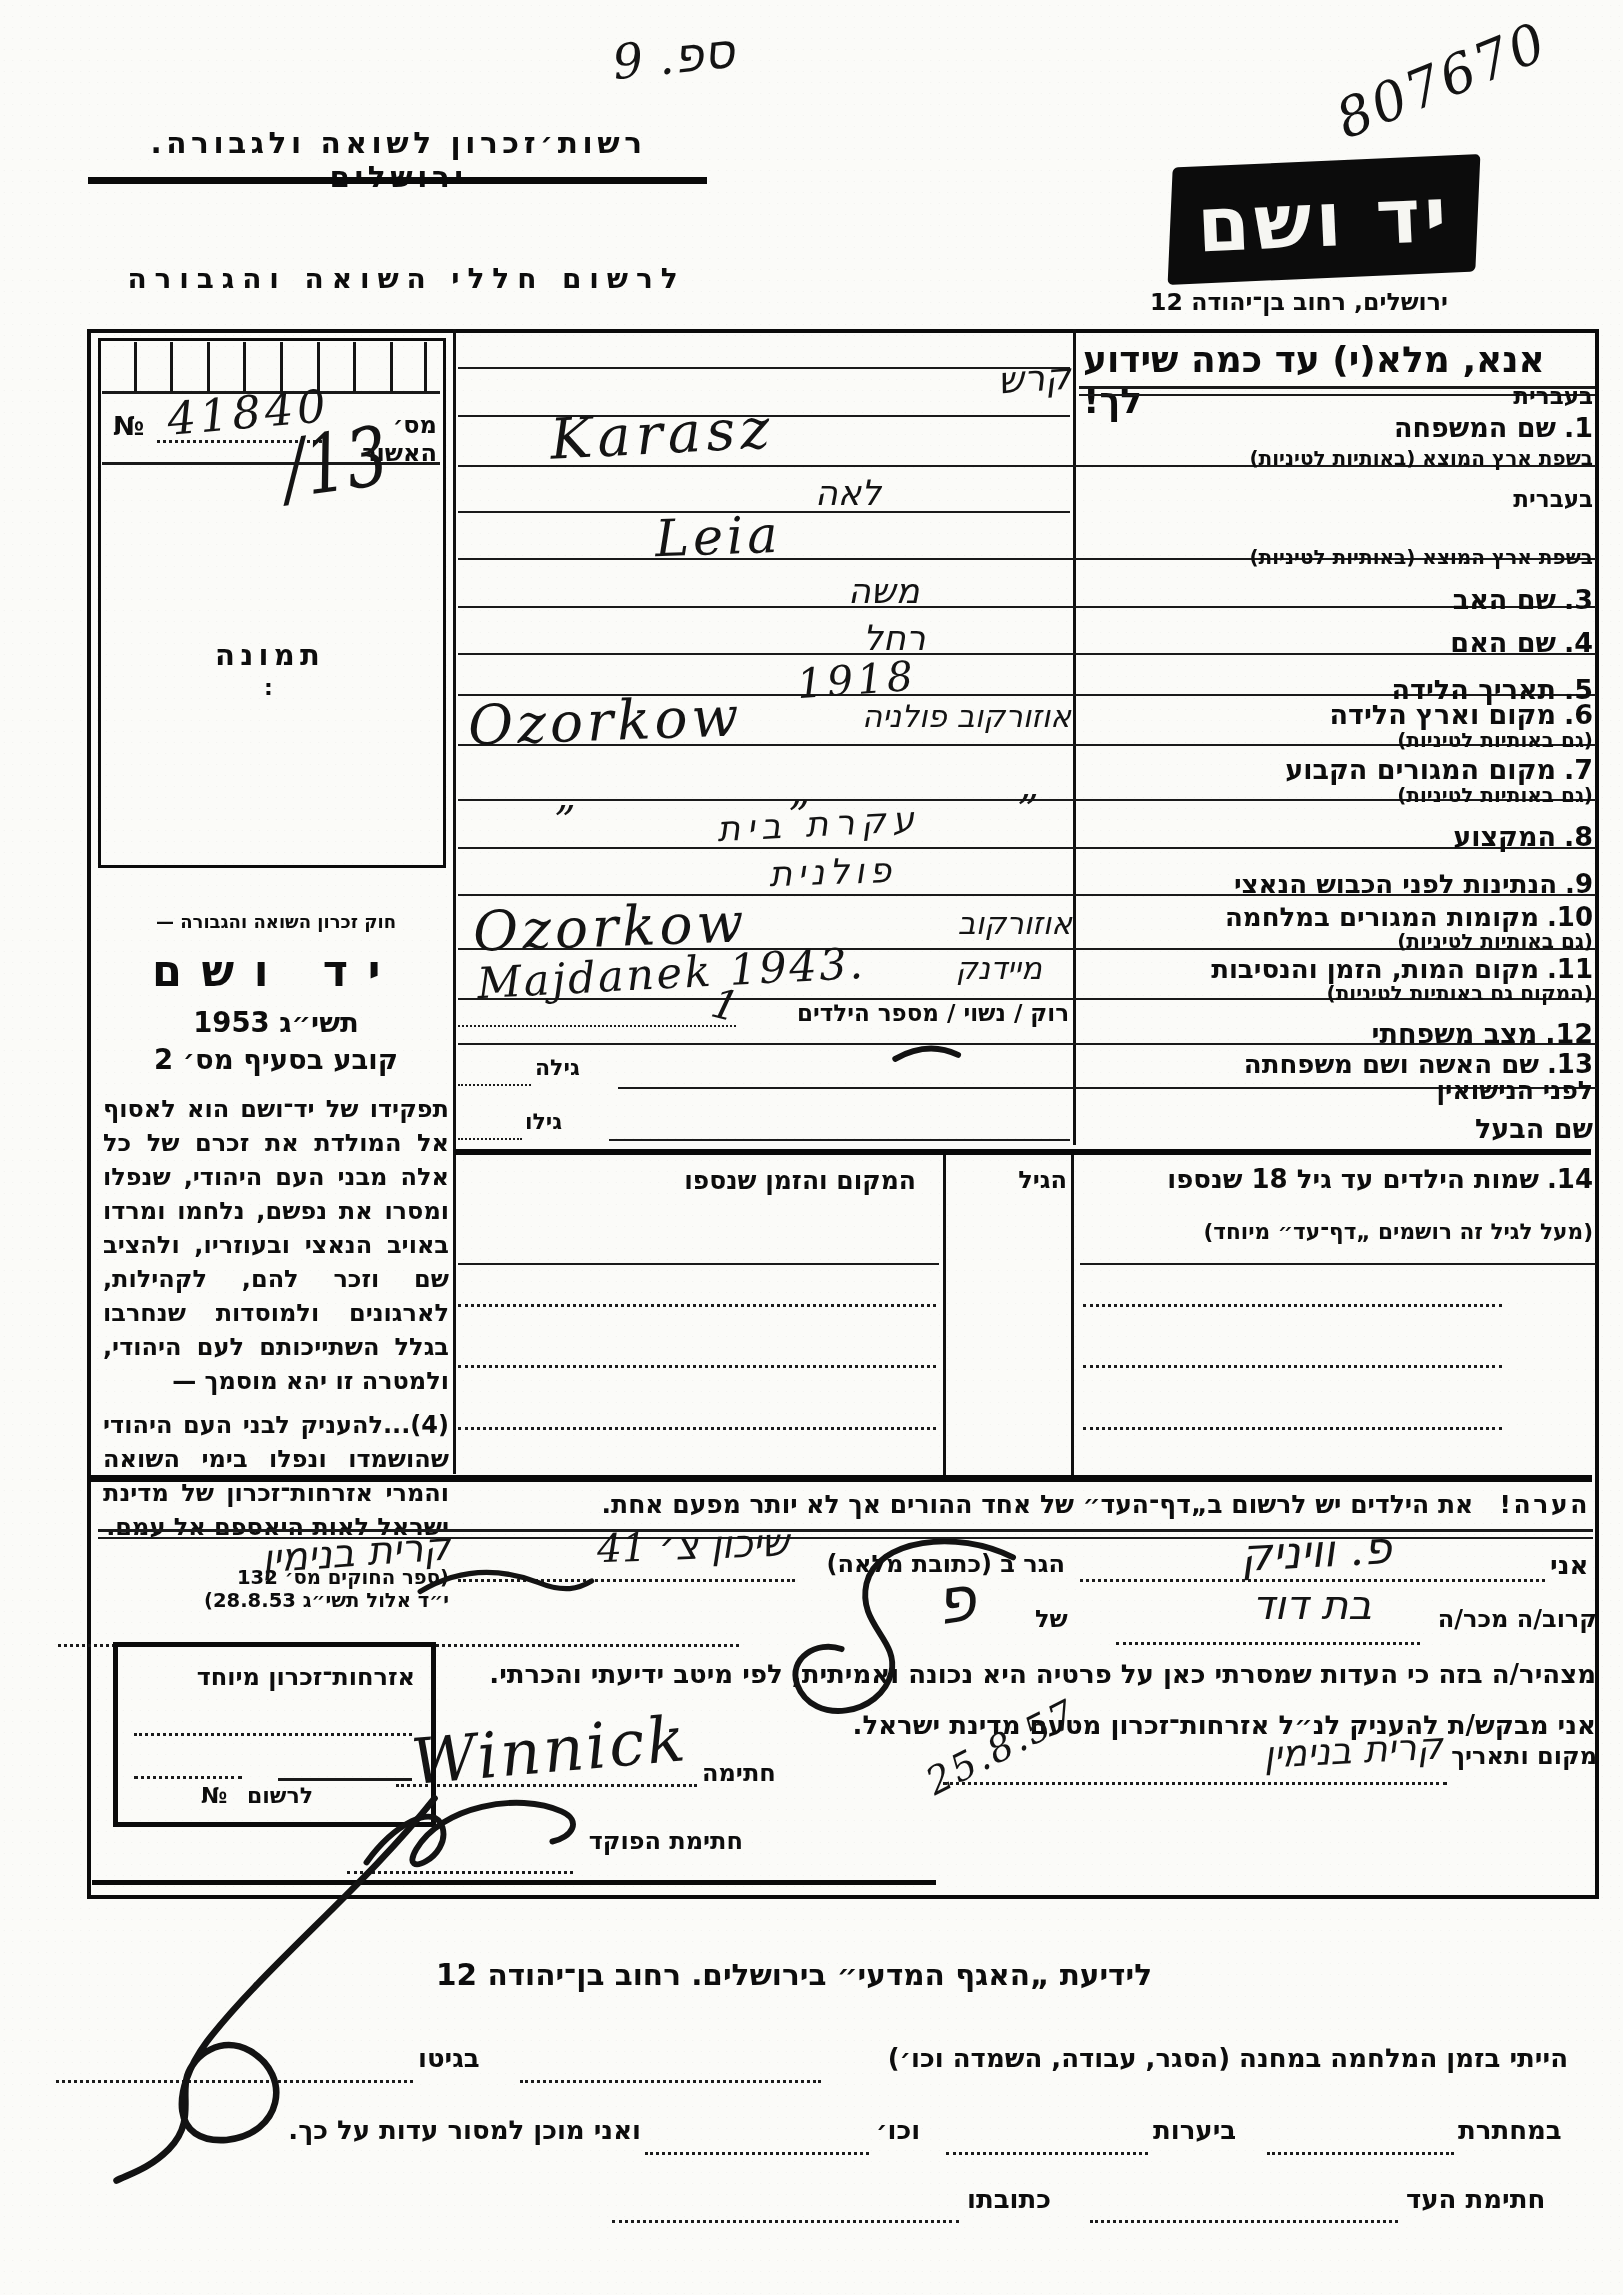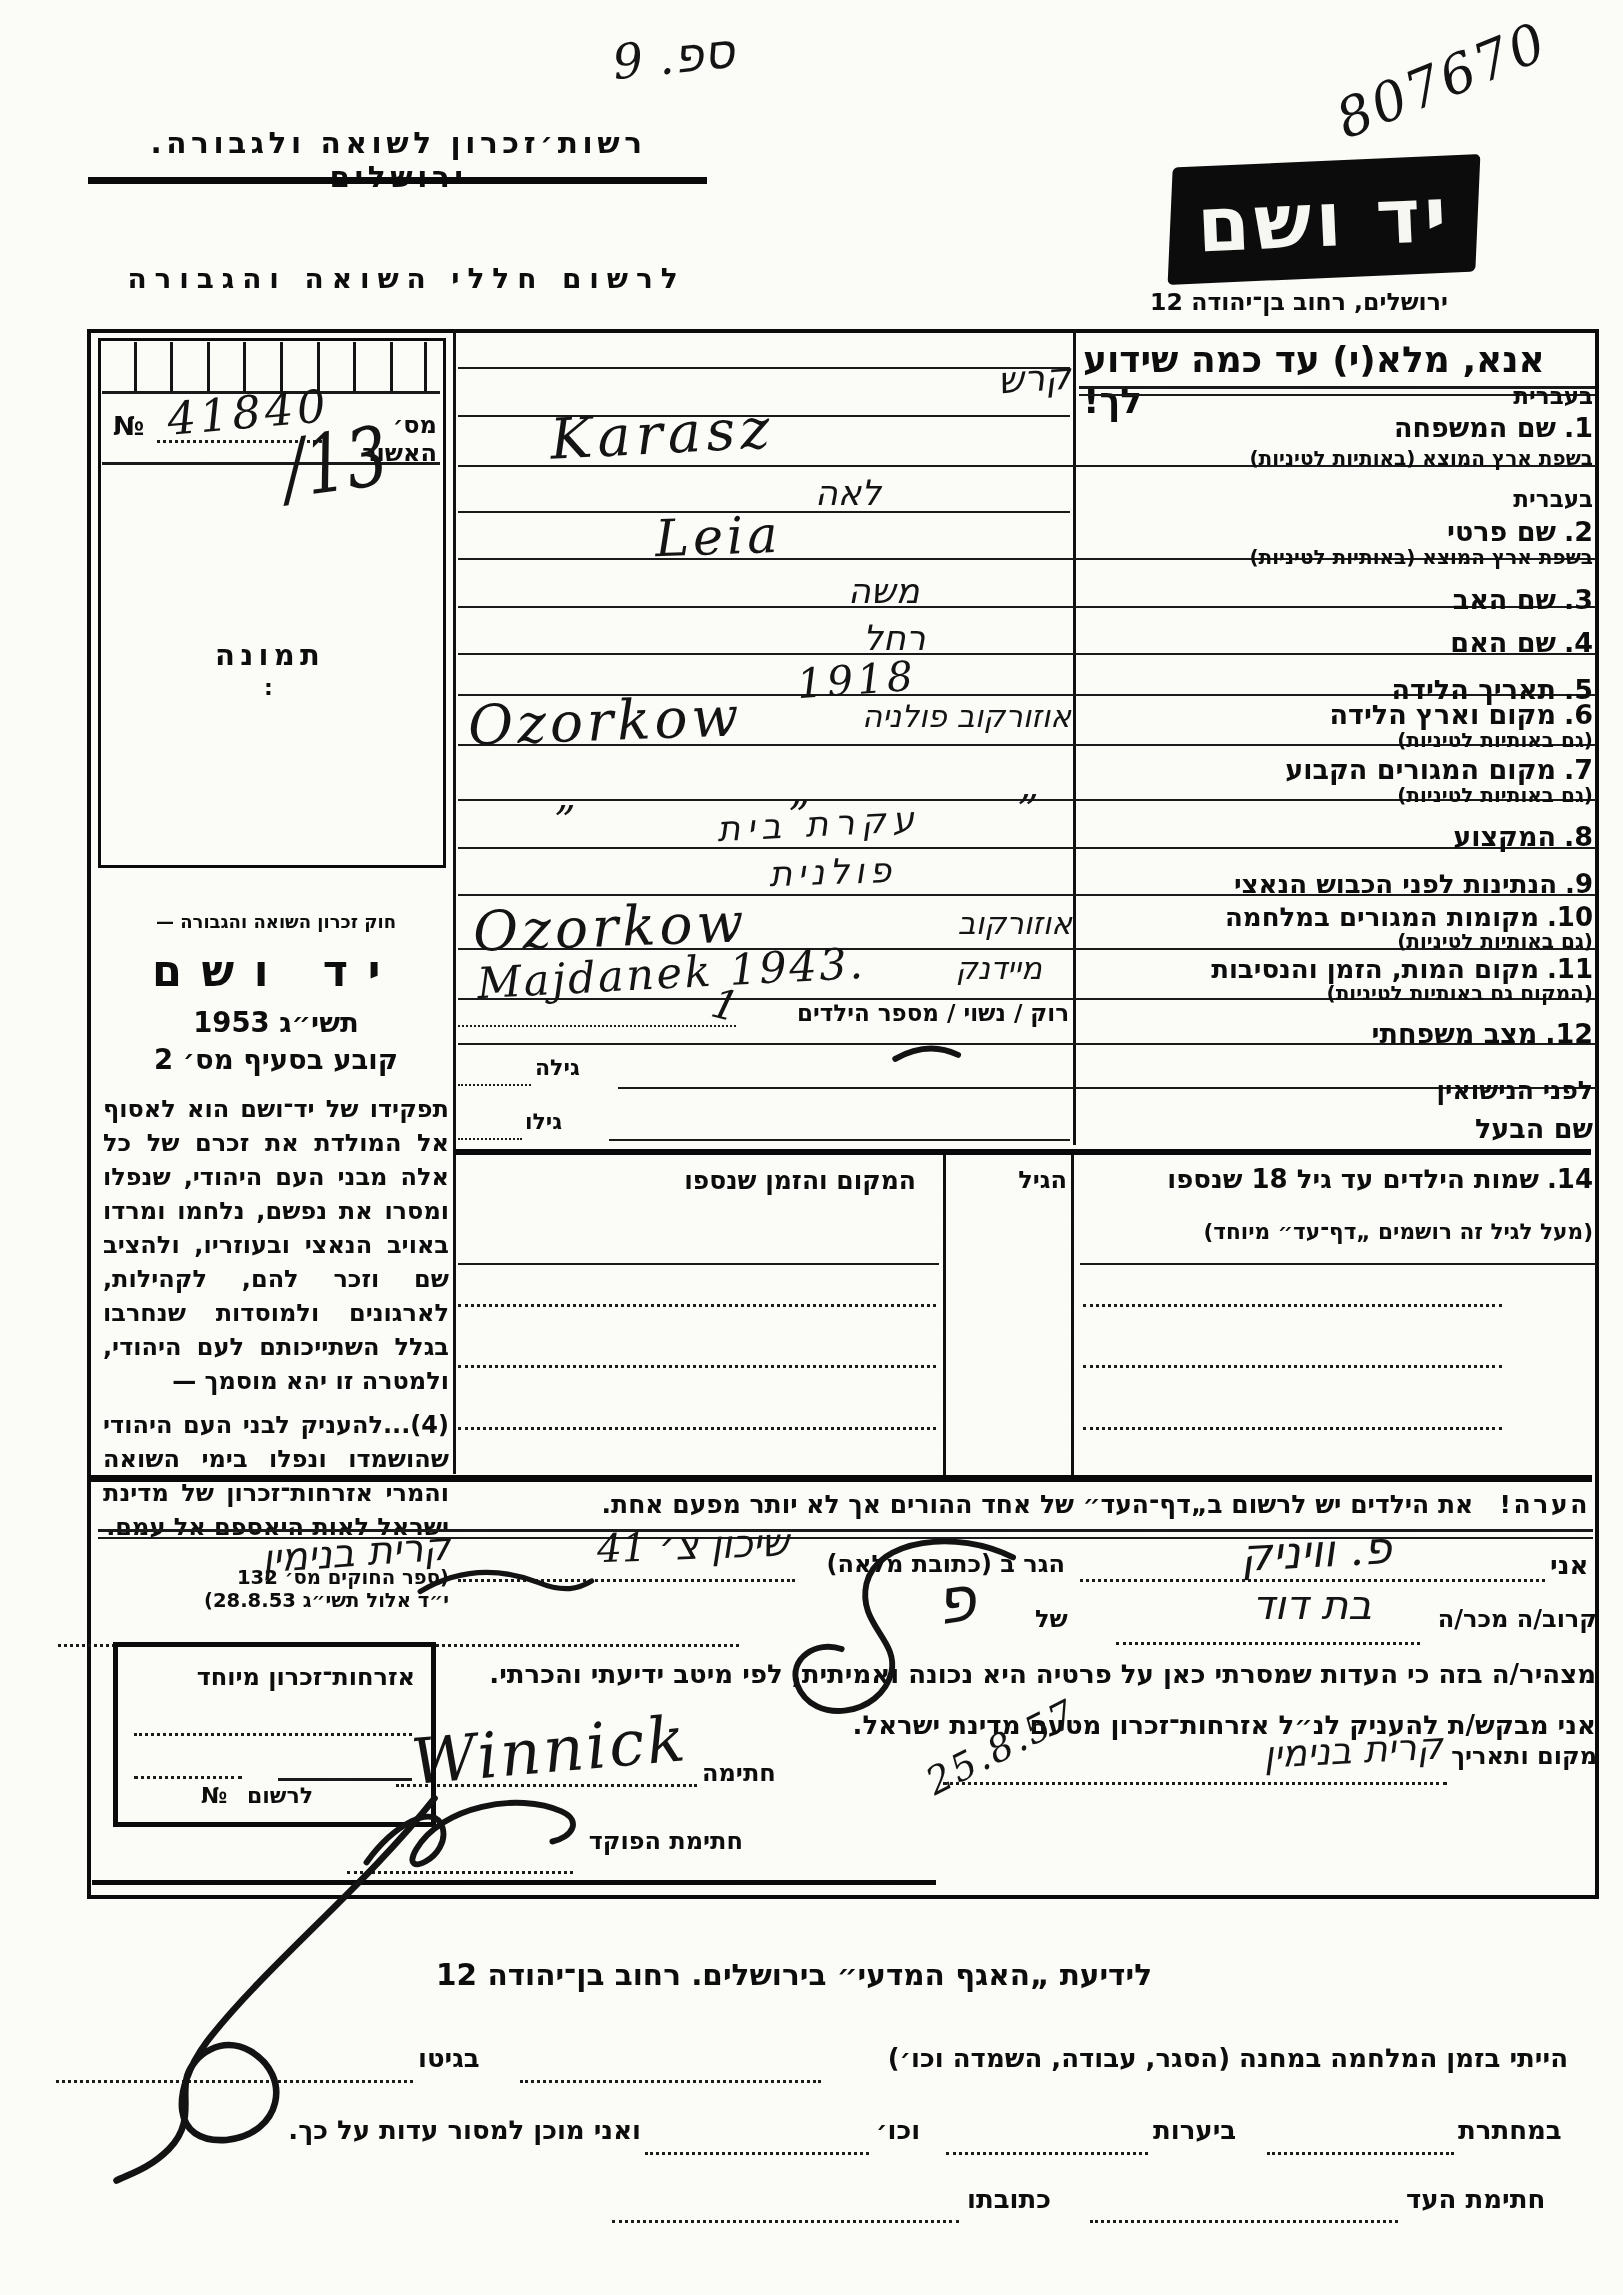--- a/index.html
+++ b/index.html
@@ -112,23 +112,20 @@
   <div class="dot" style="left:458px;top:1138px;width:64px;border-bottom-width:2.6px;"></div>
   <div class="rule" style="left:609px;top:1139px;width:461px;"></div>
 
   <div class="flabel" style="top:383px;font-size:23px;">בעברית</div>
   <div class="flabel" style="top:412px;font-size:27px;">
     <span class="fnum">1.</span><span>שם המשפחה</span>
   </div>
   <div class="flabel" style="top:446px;font-size:20px;">בשפת ארץ המוצא (באותיות לטיניות)</div>
 
   <div class="flabel" style="top:486px;font-size:23px;">בעברית</div>
-  <div class="flabel" style="top:516px;font-size:27px;">
-    <span class="fnum">2.</span><span>שם פרטי</span>
-  </div>
   <div class="flabel" style="top:545px;font-size:20px;">בשפת ארץ המוצא (באותיות לטיניות)</div>
 
   <div class="flabel" style="top:584px;font-size:27px;">
     <span class="fnum">3.</span><span>שם האב</span>
   </div>
   <div class="flabel" style="top:627px;font-size:27px;">
     <span class="fnum">4.</span><span>שם האם</span>
   </div>
   <div class="flabel" style="top:674px;font-size:27px;">
     <span class="fnum">5.</span><span>תאריך הלידה</span>
@@ -158,20 +155,23 @@
 
   <div class="flabel" style="top:954px;font-size:26px;">
     <span class="fnum">11.</span><span>מקום המות, הזמן והנסיבות</span>
   </div>
   <div class="flabel" style="top:981px;font-size:20px;">(המקום גם באותיות לטיניות)</div>
 
   <div class="flabel" style="top:1018px;font-size:27px;">
     <span class="fnum">12.</span><span>מצב משפחתי</span>
   </div>
 
+  <div class="flabel" style="top:1049px;font-size:26px;">
+    <span class="fnum">13.</span><span>שם האשה ושם משפחתה</span>
+  </div>
   <div class="flabel" style="top:1076px;font-size:25px;padding-right:39px;">לפני הנישואין</div>
 
   <div class="flabel" style="top:1113px;font-size:27px;">שם הבעל</div>
 
   <div class="hand rtl" style="left:943px;top:359px;width:128px;font-size:37px;transform:rotate(-4deg);">קרש</div>
   <div class="hand ltr" style="left:550px;top:401px;font-size:56px;transform:rotate(-3deg);letter-spacing:5.2px;">Karasz</div>
   <div class="hand rtl" style="left:815px;top:473px;font-size:35px;">לאה</div>
   <div class="hand ltr" style="left:655px;top:507px;font-size:51px;transform:rotate(-2deg);letter-spacing:3.9px;">Leia</div>
   <div class="hand rtl" style="left:848px;top:571px;font-size:35px;">משה</div>
   <div class="hand rtl" style="left:863px;top:618px;font-size:35px;">רחל</div>

